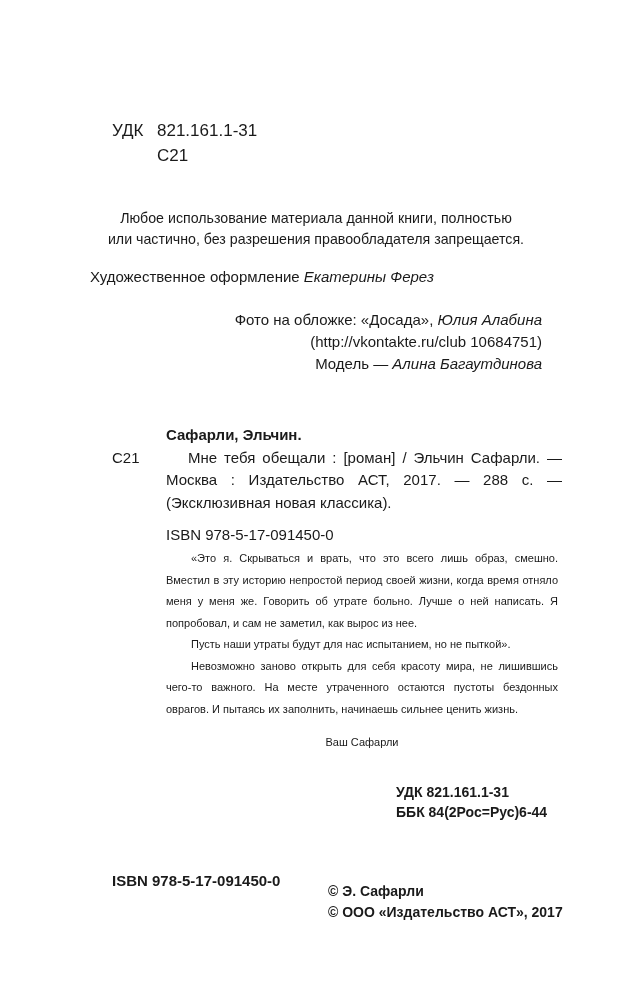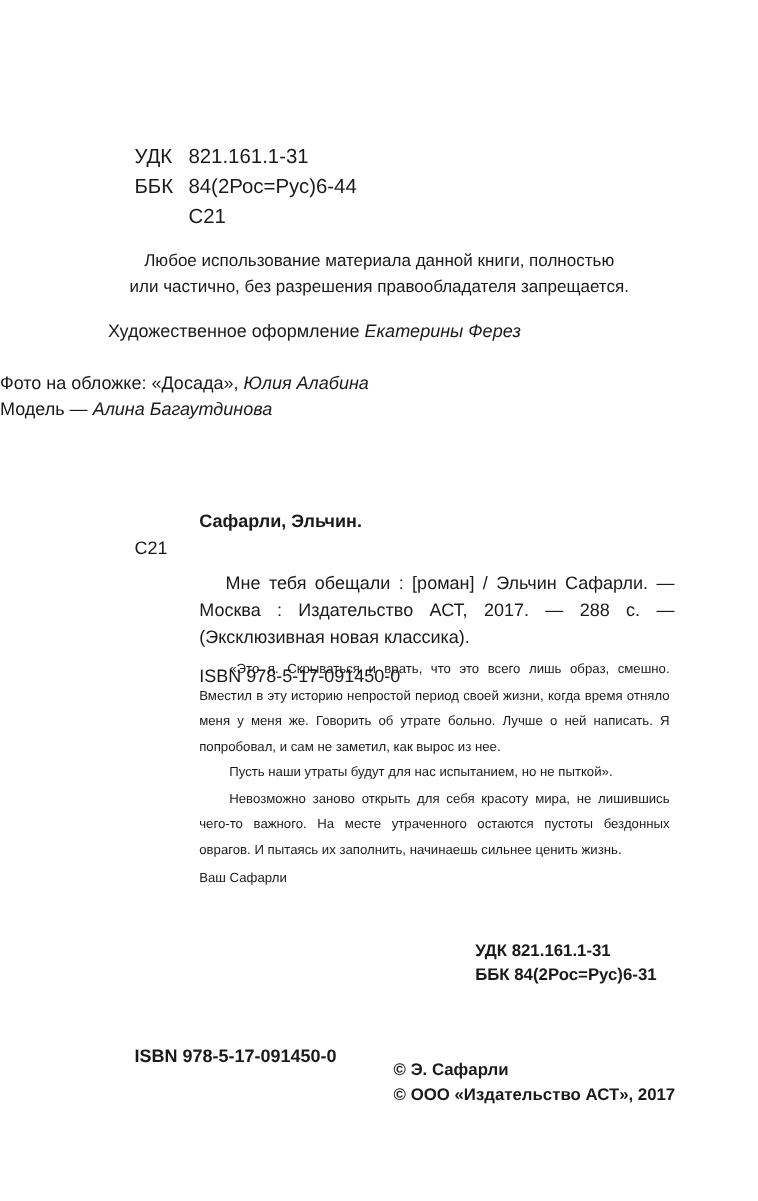--- a/index.html
+++ b/index.html
@@ -7,64 +7,61 @@
       width: 632px; height: 1001px; background: #ffffff; color: #1a1a1a;
       font-family: "Liberation Sans", "DejaVu Sans", sans-serif;
       position: relative; overflow: hidden;
     }
     .abs { position: absolute; }
     .codes { left: 112px; top: 118px; font-size: 17px; line-height: 25px; }
     .codes .row { display: flex; }
     .codes .lbl { width: 45px; }
     .notice { left: 0; width: 632px; top: 208px; text-align: center; font-size: 14.2px; line-height: 21px; }
     .design { left: 0; width: 524px; top: 268px; text-align: center; font-size: 15px; }
-    .photo { left: 0; width: 542px; top: 309px; text-align: left; font-size: 15px; line-height: 22px; }
+    .photo { left: 0; width: 542px; top: 309px; text-align: right; font-size: 15px; line-height: 22px; }
     i { font-style: italic; }
     .entry { left: 112px; top: 424px; width: 450px; font-size: 15px; line-height: 22.5px; }
     .entry .author { padding-left: 54px; font-weight: bold; }
     .entry .c21 { position: absolute; left: 0; top: 22.5px; }
-    .entry .body { padding-left: 54px; text-align: justify; margin-top: 29px; }
+    .entry .body { padding-left: 54px; text-align: justify; }
     .entry .body .first { text-indent: 22px; }
     .entry .isbn { padding-left: 54px; margin-top: 10px; }
     .annot { left: 166px; top: 548px; width: 392px; font-size: 11px; line-height: 21.5px; text-align: justify; }
     .annot p { margin: 0; text-indent: 25px; }
-    .annot .sign { text-align: left; text-indent: 0; margin-top: 2px; }
+    .annot .sign { text-align: center; text-indent: 0; margin-top: 12px; }
     .codes2 { left: 396px; top: 782px; font-size: 14px; line-height: 20px; font-weight: bold; }
     .copy { left: 328px; top: 881px; font-size: 14px; line-height: 21px; font-weight: bold; }
     .isbn2 { left: 112px; top: 872px; font-size: 15px; font-weight: bold; }
   </style>
 </head>
 <body>
 
 <div class="abs codes">
   <div class="row">
       <span class="lbl">УДК</span>
       <span>821.161.1-31</span>
-    </div>
-  <div class="row">
-      <span class="lbl">ББК</span>
-      <span>84(2Рос=Рус)6-44</span>
     </div>
   <div class="row">
       <span class="lbl"></span>
       <span>С21</span>
     </div>
 </div>
 
 <div class="abs notice">
   <div>Любое использование материала данной книги, полностью</div>
   <div>или частично, без разрешения правообладателя запрещается.</div>
 </div>
 
 <div class="abs design">
   <span>Художественное оформление </span><i>Екатерины Ферез</i>
 </div>
 
 <div class="abs photo">
   <div><span>Фото на обложке: «Досада», </span><i>Юлия Алабина</i></div>
+  <div>(http://vkontakte.ru/club 10684751)</div>
   <div><span>Модель — </span><i>Алина Багаутдинова</i></div>
 </div>
 
 <div class="abs entry">
   <div class="author">Сафарли, Эльчин.</div>
   <span class="c21">С21</span>
   <div class="body">
       <div class="first">Мне тебя обещали : [роман] / Эльчин Сафарли. — Москва : Издательство АСТ, 2017. — 288 с. — (Эксклюзивная новая классика).</div>
     </div>
   <div class="isbn">ISBN 978-5-17-091450-0</div>
@@ -72,21 +69,21 @@
 
 <div class="abs annot">
   <p>«Это я. Скрываться и врать, что это всего лишь образ, смешно. Вместил в эту историю непростой период своей жизни, когда время отняло меня у меня же. Говорить об утрате больно. Лучше о ней написать. Я попробовал, и сам не заметил, как вырос из нее.</p>
   <p>Пусть наши утраты будут для нас испытанием, но не пыткой».</p>
   <p>Невозможно заново открыть для себя красоту мира, не лишившись чего-то важного. На месте утраченного остаются пустоты бездонных оврагов. И пытаясь их заполнить, начинаешь сильнее ценить жизнь.</p>
   <p class="sign">Ваш Сафарли</p>
 </div>
 
 <div class="abs codes2">
   <div>УДК 821.161.1-31</div>
-  <div>ББК 84(2Рос=Рус)6-31</div>
+  <div>ББК 84(2Рос=Рус)6-44</div>
 </div>
 
 <div class="abs copy">
   <div>© Э. Сафарли</div>
   <div>© ООО «Издательство АСТ», 2017</div>
 </div>
 
 <div class="abs isbn2">ISBN 978-5-17-091450-0</div>
 
 </body></html>

